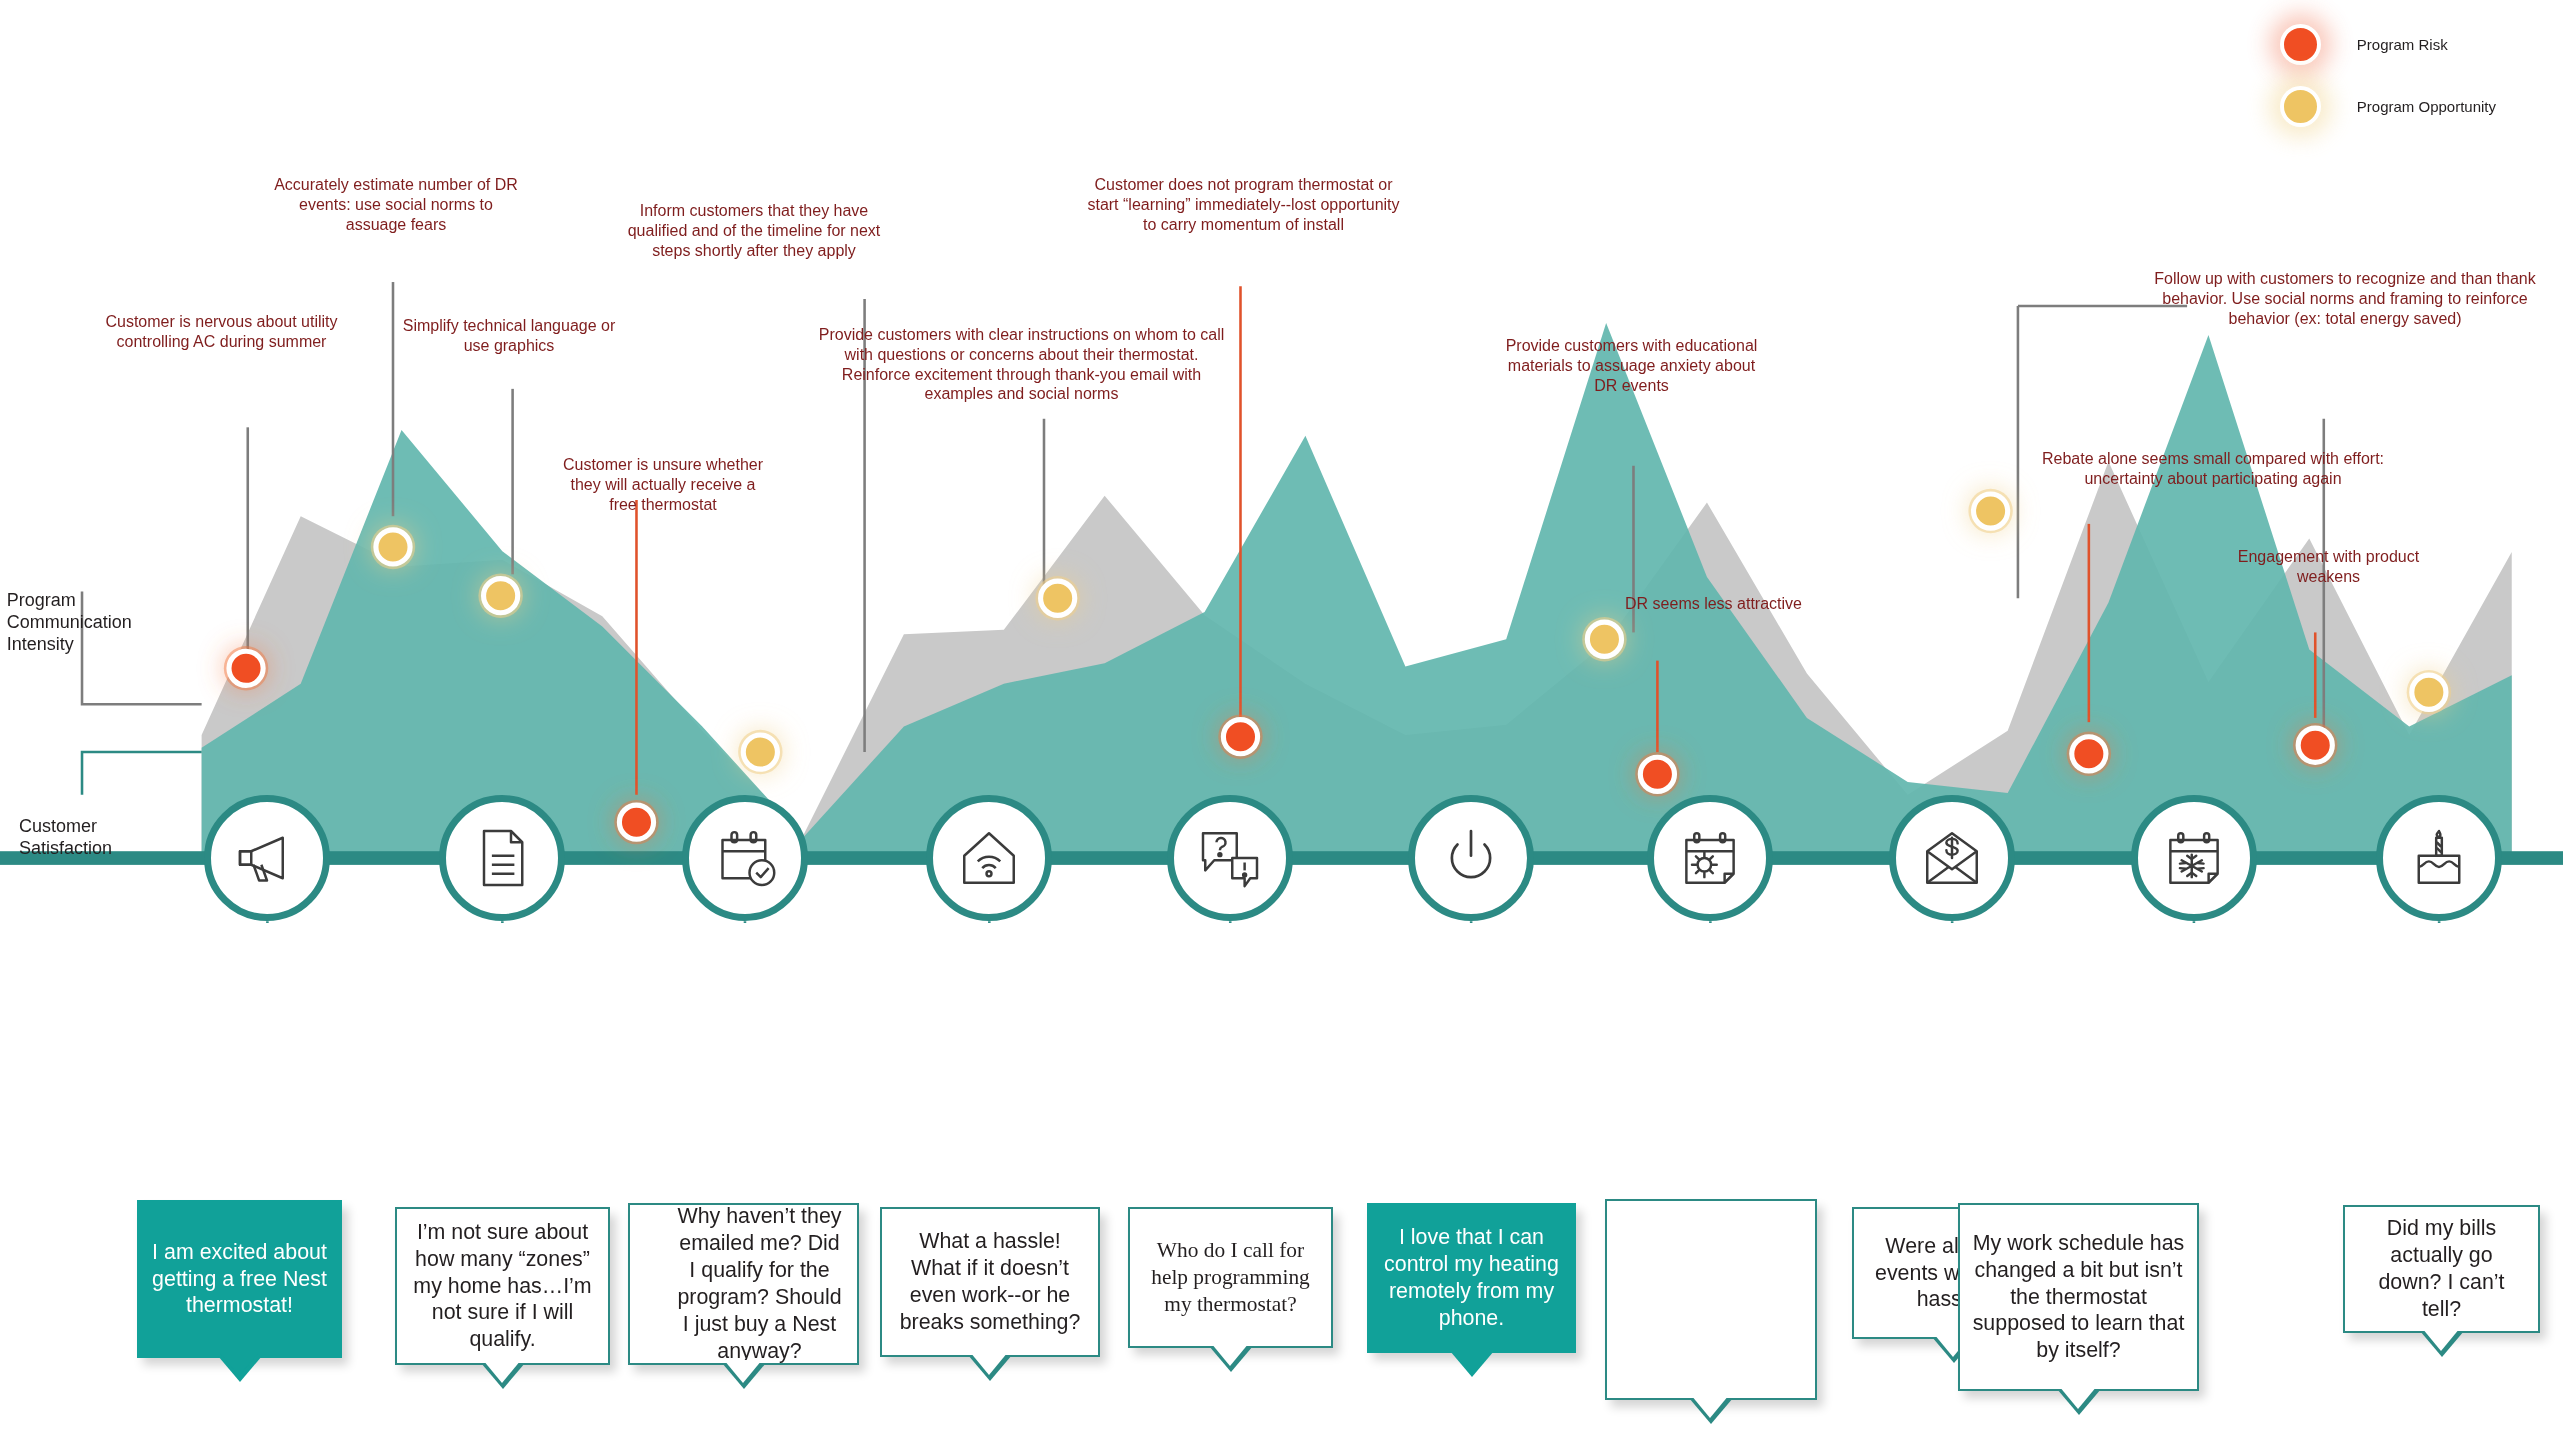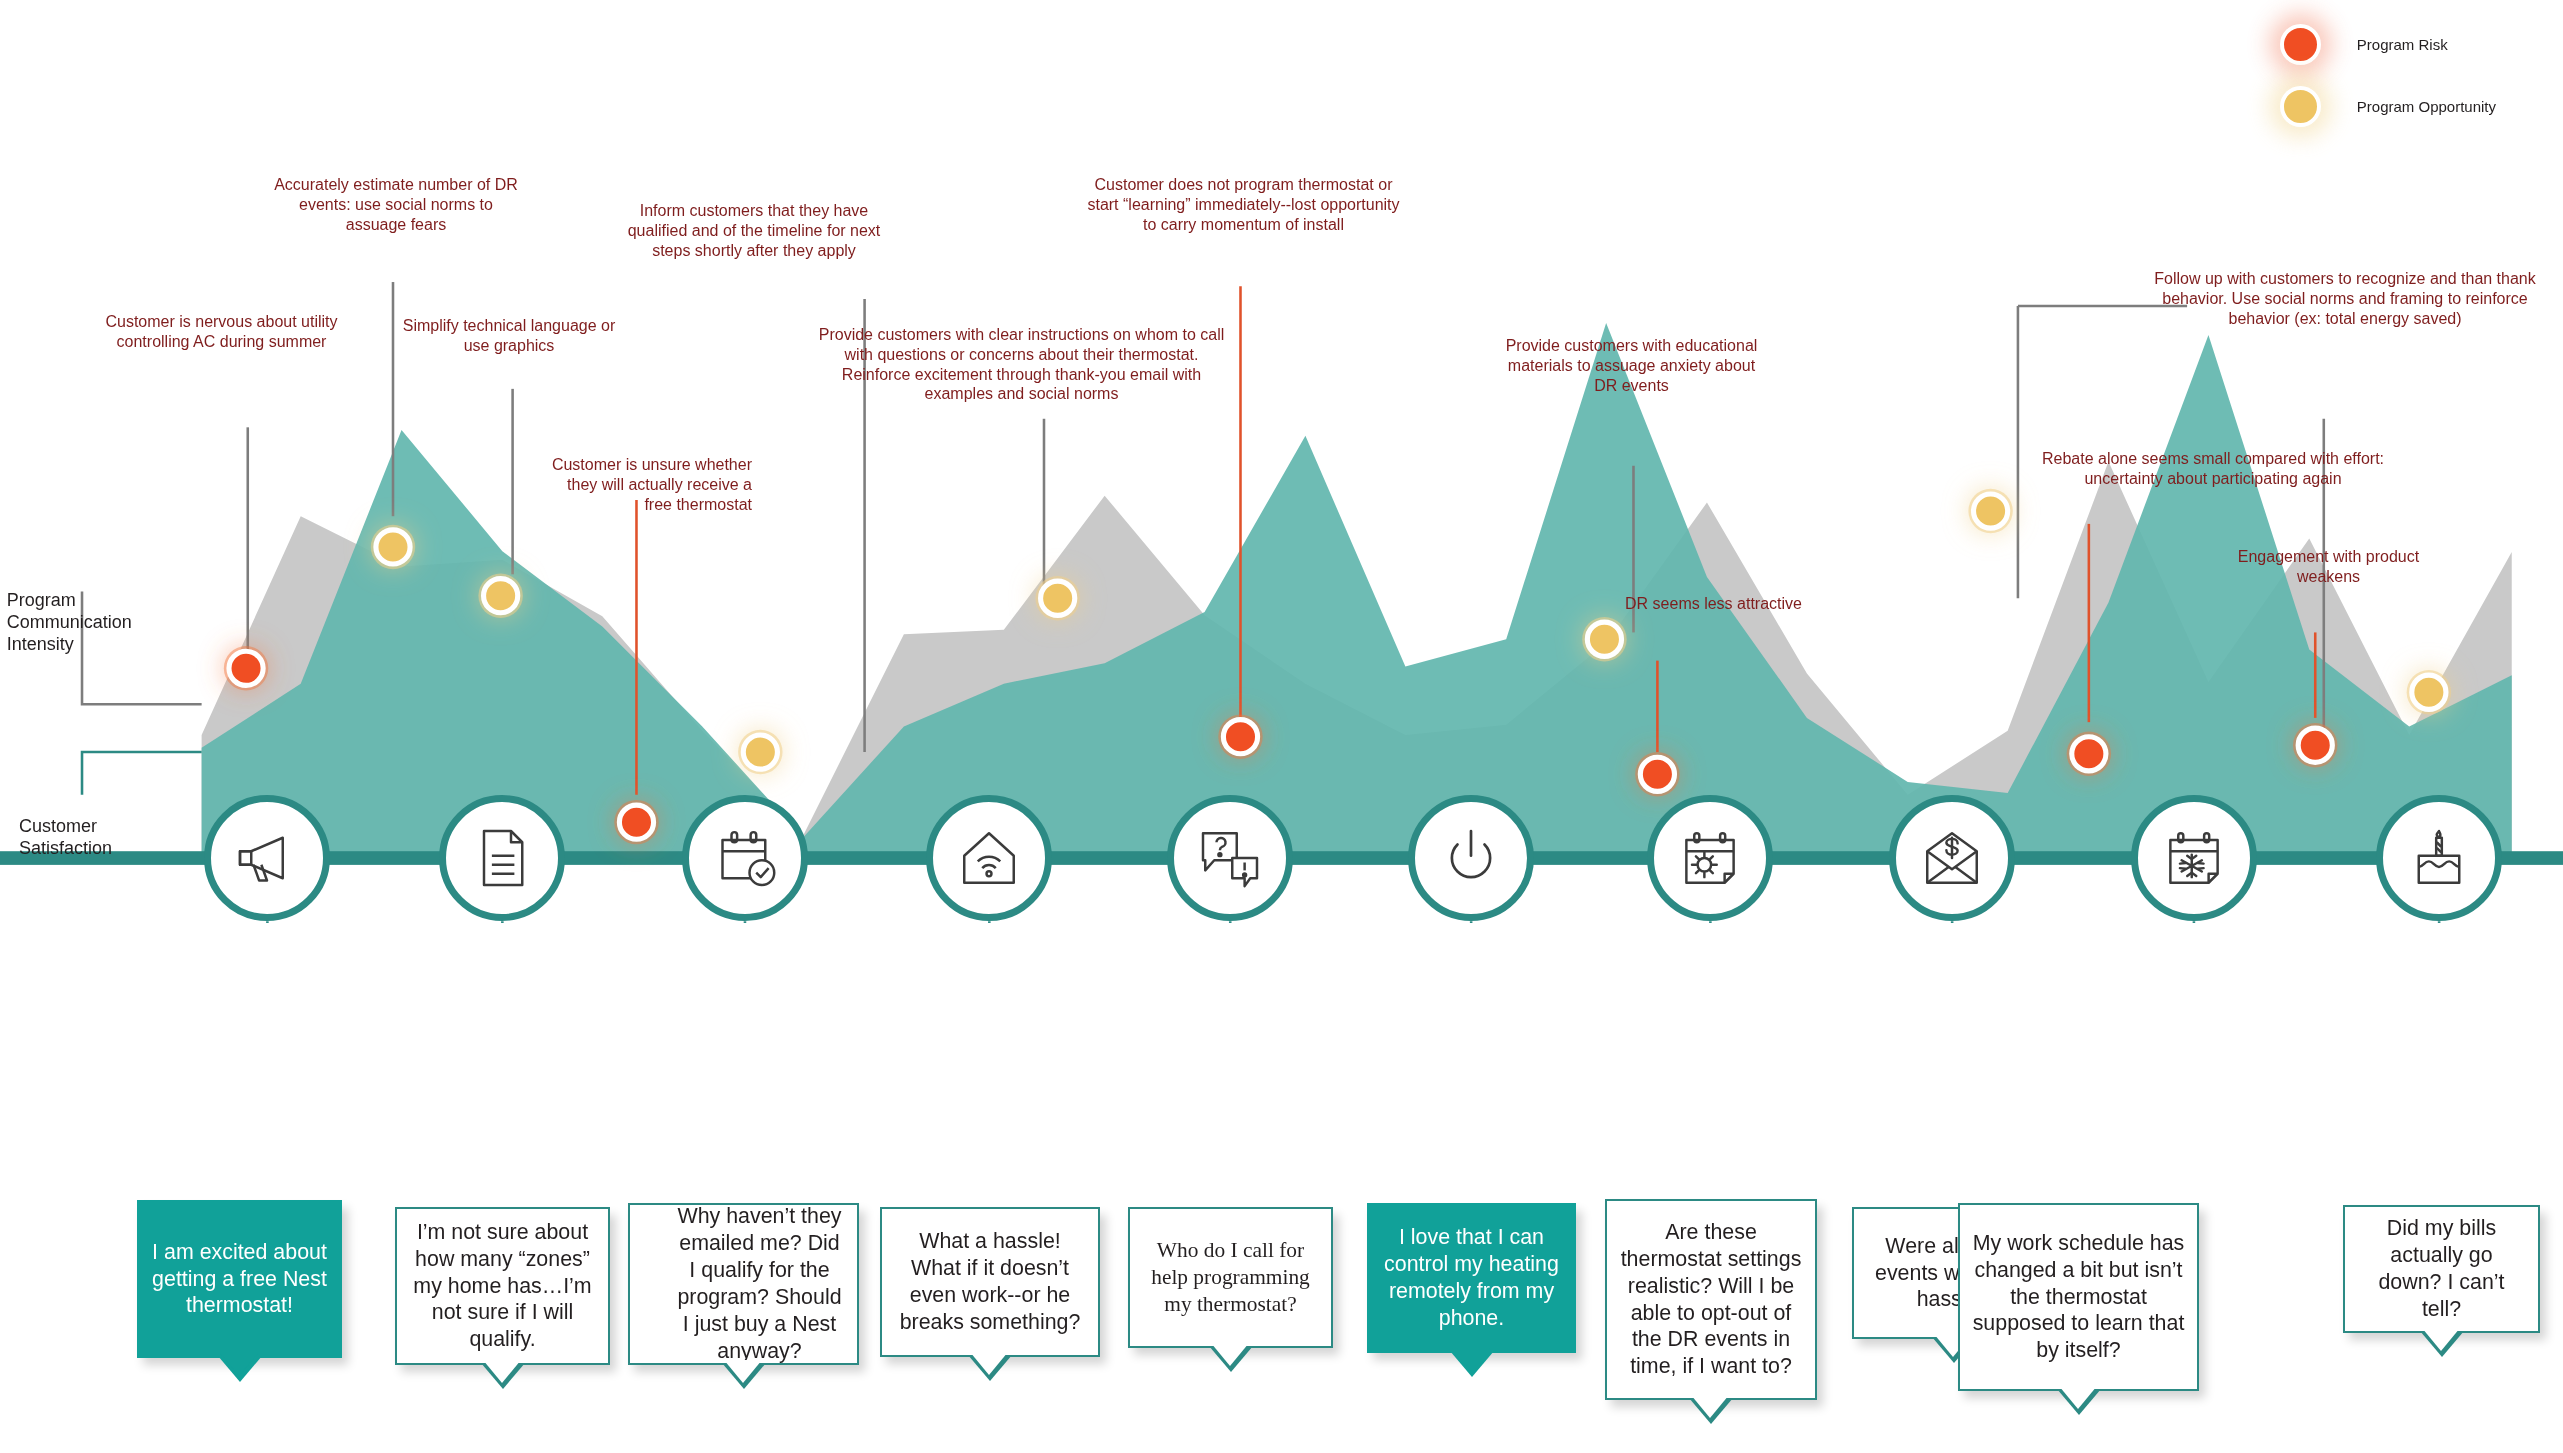--- a/index.html
+++ b/index.html
@@ -191,21 +191,21 @@
   <div>Intensity</div>
 </div>
 <div class="axis-label" id="axis-sat">
   <div>Customer</div>
   <div>Satisfaction</div>
 </div>
 
 <div class="anno" style="left:85px;top:312px;width:273px;">Customer is nervous about utility controlling AC during summer</div>
 <div class="anno" style="left:272px;top:175px;width:248px;">Accurately estimate number of DR events: use social norms to assuage fears</div>
 <div class="anno" style="left:402px;top:316px;width:214px;">Simplify technical language or use graphics</div>
-<div class="anno" style="left:538px;top:455px;width:214px;text-align:right;">Customer is unsure whether they will actually receive a free thermostat</div>
+<div class="anno" style="left:556px;top:455px;width:214px;">Customer is unsure whether they will actually receive a free thermostat</div>
 <div class="anno" style="left:613px;top:201px;width:282px;">Inform customers that they have qualified and of the timeline for next steps shortly after they apply</div>
 <div class="anno" style="left:812px;top:325px;width:419px;">Provide customers with clear instructions on whom to call with questions or concerns about their thermostat. Reinforce excitement through thank-you email with examples and social norms</div>
 <div class="anno" style="left:1081px;top:175px;width:325px;">Customer does not program thermostat or start “learning” immediately--lost opportunity to carry momentum of install</div>
 <div class="anno" style="left:1495px;top:336px;width:273px;">Provide customers with educational materials to assuage anxiety about DR events</div>
 <div class="anno" style="left:1615px;top:594px;width:197px;">DR seems less attractive</div>
 <div class="anno" style="left:2140px;top:269px;width:410px;">Follow up with customers to recognize and than thank behavior. Use social norms and framing to reinforce behavior (ex: total energy saved)</div>
 <div class="anno" style="left:2008px;top:449px;width:410px;">Rebate alone seems small compared with effort: uncertainty about participating again</div>
 <div class="anno" style="left:2230px;top:547px;width:197px;">Engagement with product weakens</div>
 
 <div id="stages">
@@ -344,21 +344,20 @@
       <i></i>
     </span>
 </div>
 <div class="bubble filled" style="left:1367px;top:1203px;width:209px;height:150px;">
   <span>I love that I can control my heating remotely from my phone.</span>
     <span class="tail">
       <i></i>
     </span>
 </div>
 <div class="bubble" style="left:1605px;top:1199px;width:212px;height:201px;">
-  <span>Are these thermostat settings realistic? Will I be able to opt-out of the DR events in time, if I want to?</span>
     <span class="tail">
       <i></i>
     </span>
 </div>
 <div class="bubble" style="left:1852px;top:1207px;width:203px;height:132px;">
   <span>Were all these events worth the hassle?</span>
     <span class="tail">
       <i></i>
     </span>
 </div>

